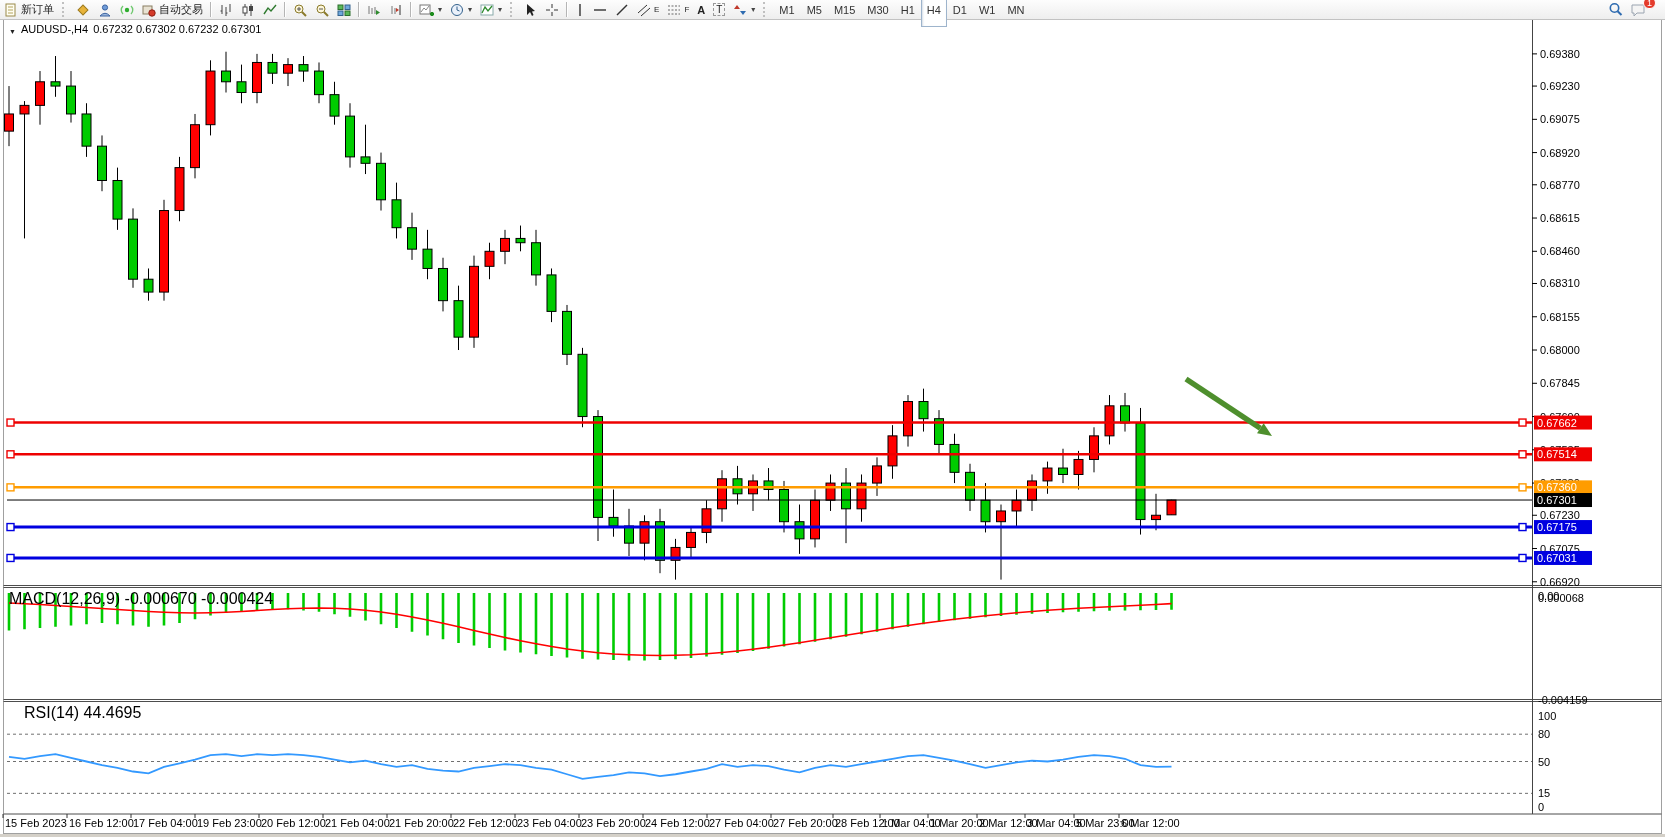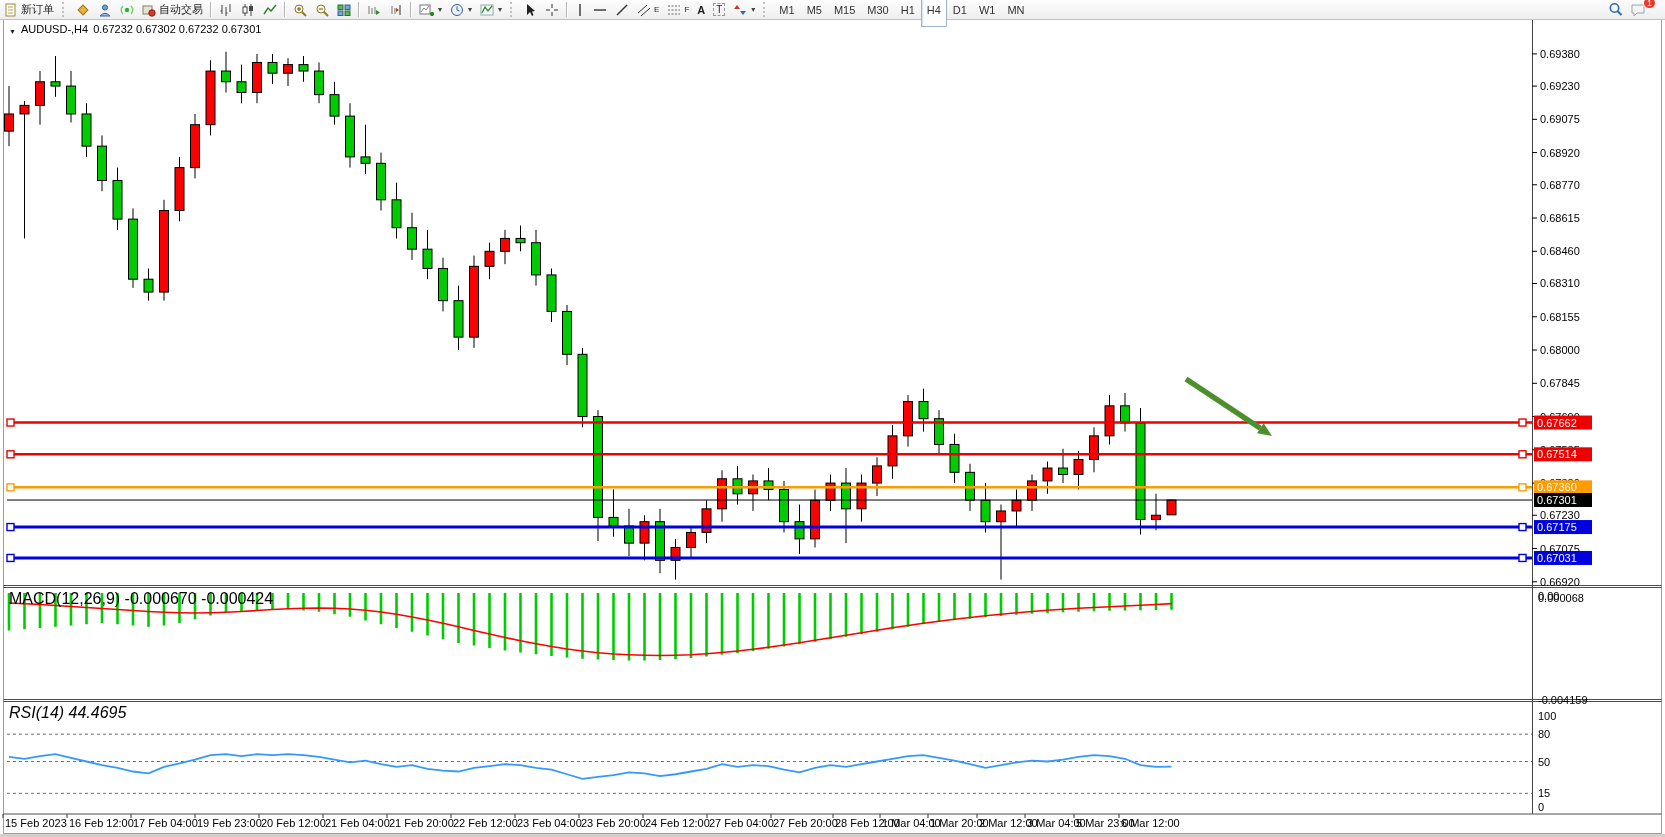--- a/index.html
+++ b/index.html
@@ -22,21 +22,21 @@
   .chat-wrap{position:relative;margin-right:14px;}
   .letter{font-weight:bold;font-size:11px;color:#222;}
   .dashedT{border:1px dashed #999;padding:0 2px;font-size:10px;}
   
   #chart-svg{position:absolute;top:0;left:0;z-index:1;font-family:"Liberation Sans",sans-serif;}
   .chart-title{position:absolute;top:23px;left:9px;z-index:3;font-size:11px;color:#000;
                display:flex;align-items:flex-end;gap:5px;}
   .chart-title .tri{font-size:7px;color:#222;}
   .pane-label{position:absolute;z-index:3;font-size:16px;color:#000;}
   #macd-label{top:590px;left:9px;}
-  #rsi-label{top:704px;left:9px;font-style:italic;}
+  #rsi-label{top:704px;left:24px;}
   .bottom-strip{position:absolute;left:0;top:834px;width:1665px;height:3px;background:#d4d0c8;z-index:2;}
 </style>
 </head>
 <body>
 
 <div class="screen">
 
   <div class="toolbar">
     <span class="tb-btn">
       <svg width="14" height="14">

